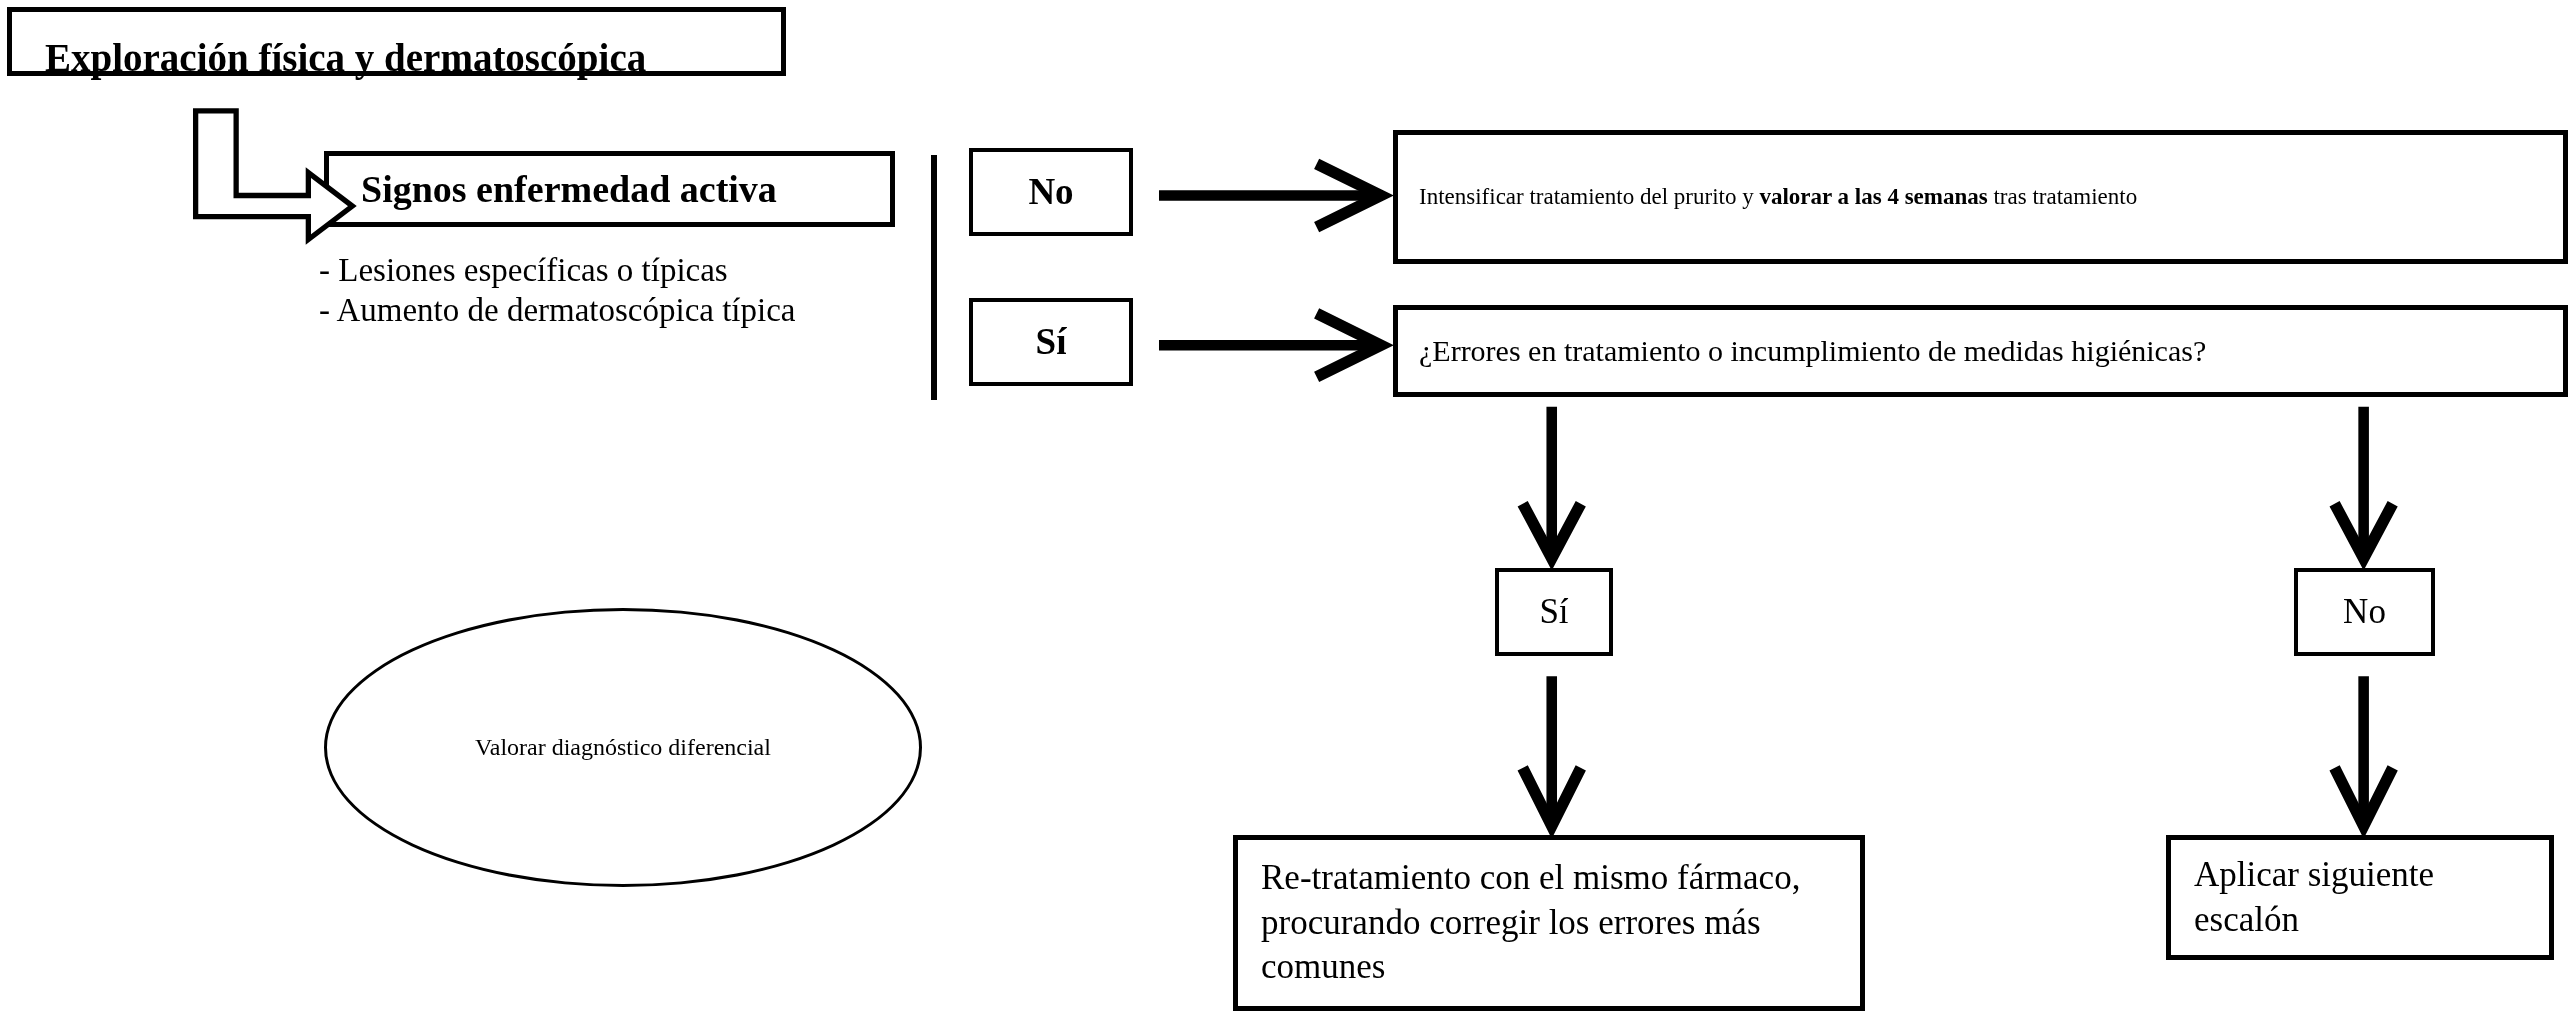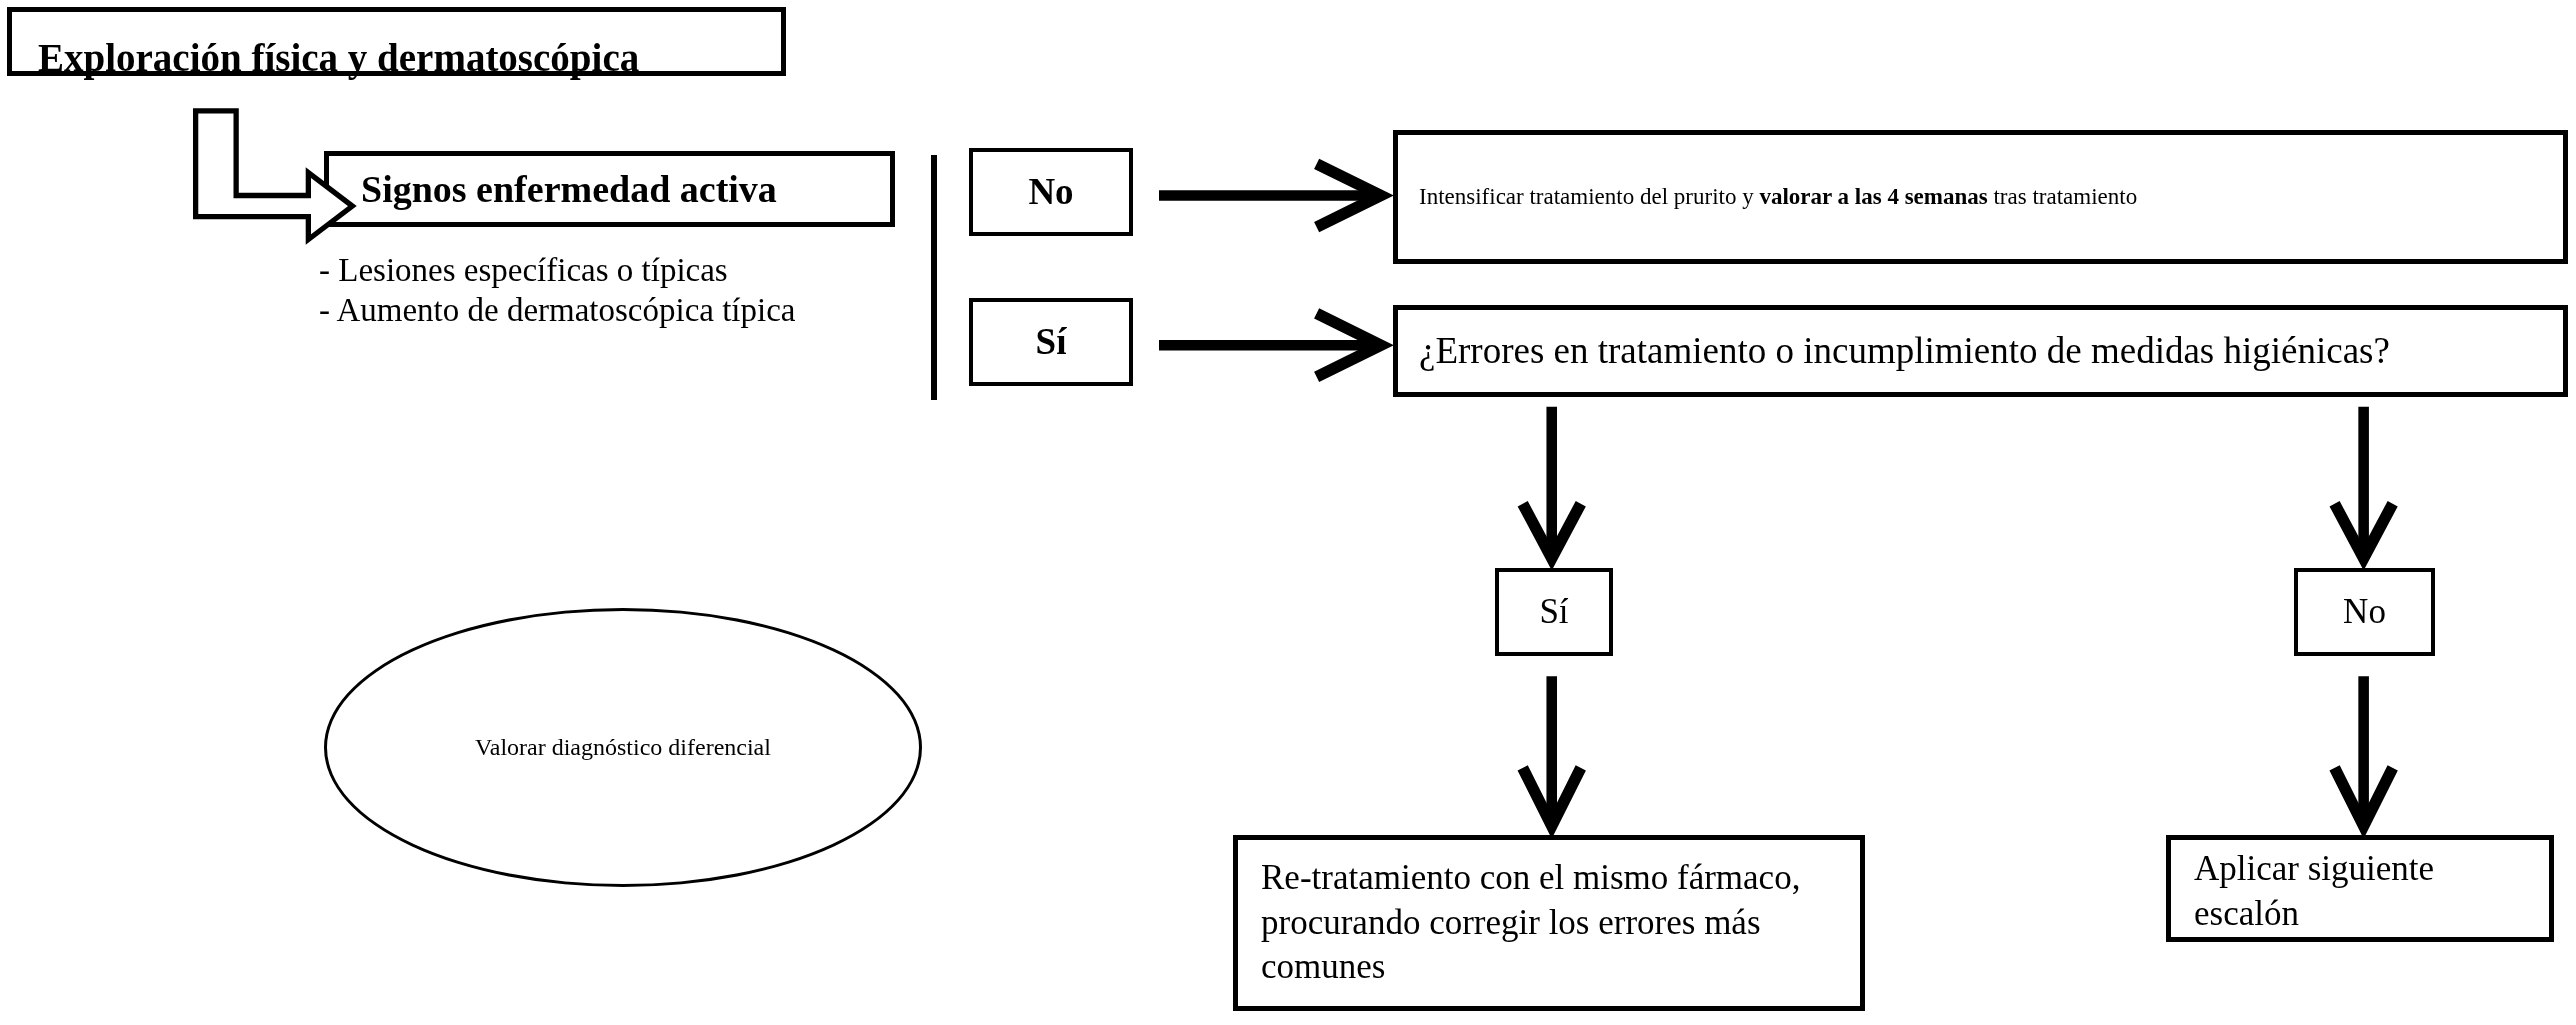--- a/index.html
+++ b/index.html
@@ -31,21 +31,21 @@
     padding: 0 19.4px;
     line-height: 1.28;
   }
   .center .txt { text-align: center; padding: 0 7px; }
 
   
   #title-box {
     left: 7px; top: 7px; width: 779px; height: 69px;
     border-width: 5.3px;
   }
-  #title-box .txt { font-size: 39px; font-weight: bold; padding-left: 26px; margin-top: 32px; }
+  #title-box .txt { font-size: 39px; font-weight: bold; padding-left: 33px; margin-top: 32px; }
 
   
   #signos-box {
     left: 324px; top: 151px; width: 571px; height: 76px;
     border-width: 5.3px;
   }
   #signos-box .txt { font-size: 38px; font-weight: bold; padding-left: 32px; }
 
   
   #signos-list {
@@ -76,39 +76,38 @@
     left: 1393px; top: 130px; width: 1175px; height: 134px;
     border-width: 5.3px;
   }
   #intensificar-box .txt { font-size: 23px; padding: 0 21px; }
   #intensificar-box b { font-weight: bold; }
 
   #errores-box {
     left: 1393px; top: 305px; width: 1175px; height: 92px;
     border-width: 5.3px;
   }
-  #errores-box .txt { font-size: 37px; padding: 0 21px; }
+  #errores-box .txt { font-size: 30px; padding: 0 21px; }
 
   
   #si-box-2 { left: 1495px; top: 568px; width: 118px; height: 88px; border-width: 4.4px; }
   #si-box-2 .txt { font-size: 35px; text-align: center; padding: 0; }
   #no-box-2 { left: 2294px; top: 568px; width: 141px; height: 88px; border-width: 4.4px; }
   #no-box-2 .txt { font-size: 35px; text-align: center; padding: 0; }
 
   
   #retratamiento-box {
     left: 1233px; top: 835px; width: 632px; height: 176px;
     border-width: 5.3px;
   }
   #retratamiento-box .txt { font-size: 35px; padding: 0 23px; }
 
   #escalon-box {
-    left: 2166px; top: 835px; width: 388px; height: 107px;
-    border-width: 5.3px;
-    align-items: flex-end;
+    left: 2166px; top: 835px; width: 388px; height: 125px;
+    border-width: 5.3px;
   }
   #escalon-box .txt { font-size: 35px; padding: 0 23px; }
 
   
   #ellipse-node {
     position: absolute;
     left: 324px; top: 608px; width: 592px; height: 273px;
     border: 3.5px solid #000000;
     border-radius: 50%;
     background: #ffffff;

